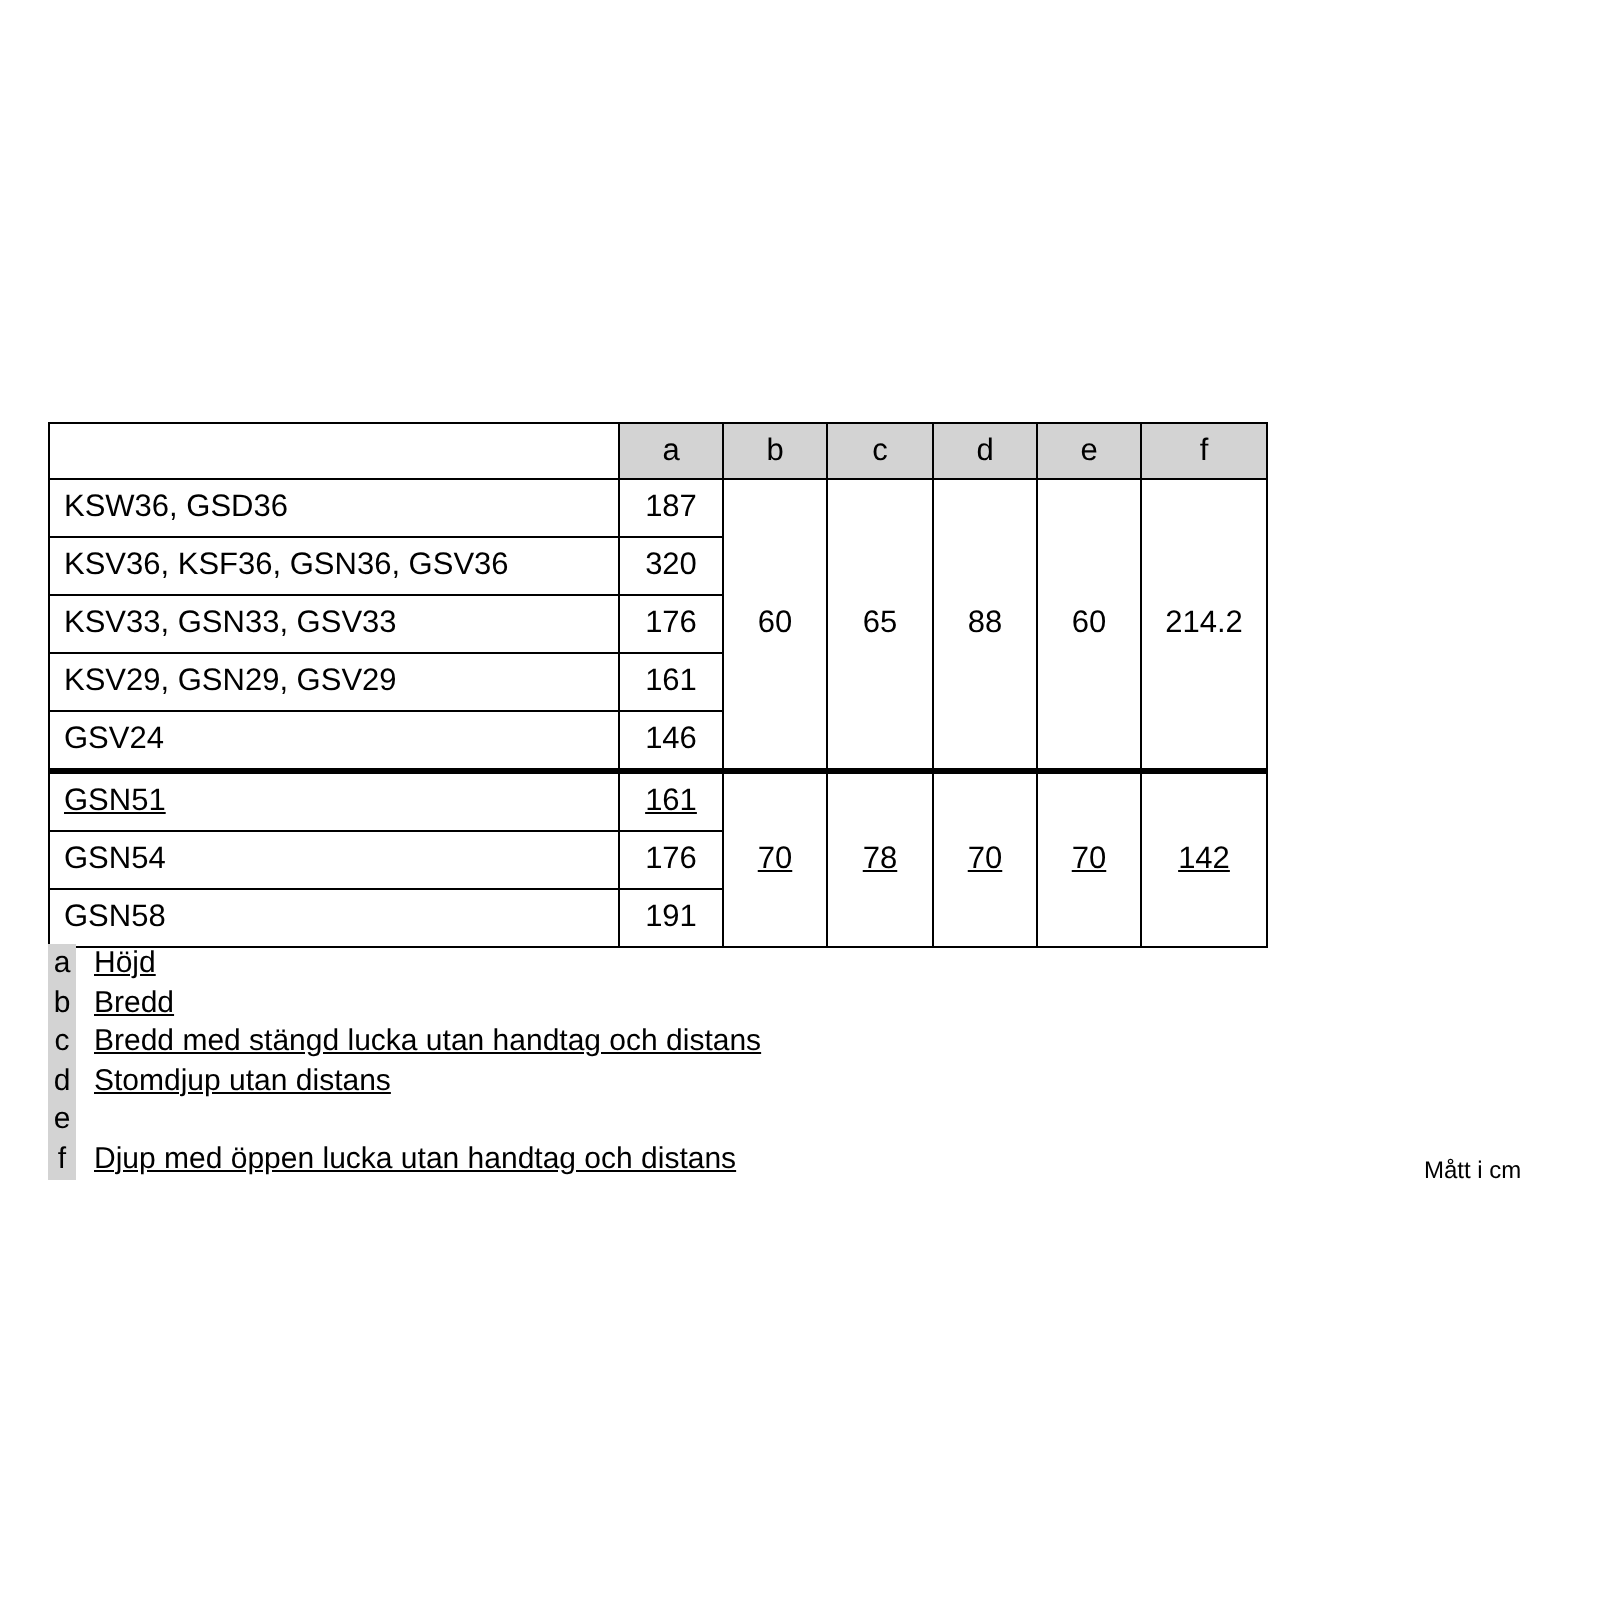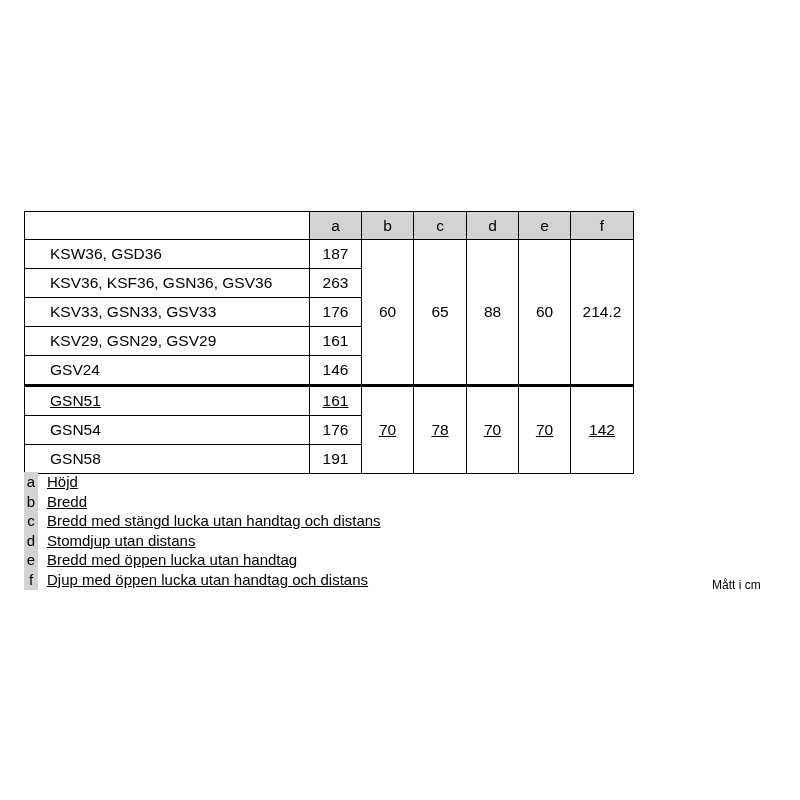--- a/index.html
+++ b/index.html
@@ -39,21 +39,21 @@
     font-weight: normal;
     vertical-align: middle;
     background: #ffffff;
   }
   .dim-table .hdr {
     background: #d3d3d3;
     height: 27px;
   }
   .dim-table .model-cell {
     text-align: left;
-    padding-left: 25px;
+    padding-left: 7px;
     white-space: nowrap;
   }
   .dim-table .num {
   }
   .dim-table .blank-head {
     background: #ffffff;
     border-left: 1px solid #000000;
     border-top: 1px solid #000000;
     border-bottom: 1px solid #000000;
     border-right: 1px solid #000000;
@@ -124,21 +124,21 @@
         <td class="model-cell">KSW36, GSD36</td>
         <td class="num">187</td>
         <td class="num" rowspan="5">60</td>
         <td class="num" rowspan="5">65</td>
         <td class="num" rowspan="5">88</td>
         <td class="num" rowspan="5">60</td>
         <td class="num" rowspan="5">214.2</td>
       </tr>
       <tr>
         <td class="model-cell">KSV36, KSF36, GSN36, GSV36</td>
-        <td class="num">263</td>
+        <td class="num">320</td>
       </tr>
       <tr>
         <td class="model-cell">KSV33, GSN33, GSV33</td>
         <td class="num">176</td>
       </tr>
       <tr>
         <td class="model-cell">KSV29, GSN29, GSV29</td>
         <td class="num">161</td>
       </tr>
       <tr>
@@ -178,21 +178,20 @@
     <div class="legend-row">
       <span class="legend-key">c</span>
       <span class="legend-text">Bredd med stängd lucka utan handtag och distans</span>
     </div>
     <div class="legend-row">
       <span class="legend-key">d</span>
       <span class="legend-text">Stomdjup utan distans</span>
     </div>
     <div class="legend-row">
       <span class="legend-key">e</span>
-      <span class="legend-text">Bredd med öppen lucka utan handtag</span>
     </div>
     <div class="legend-row">
       <span class="legend-key">f</span>
       <span class="legend-text">Djup med öppen lucka utan handtag och distans</span>
     </div>
   </div>
 
   <div class="unit-note">Mått i cm</div>
 
 </div>

